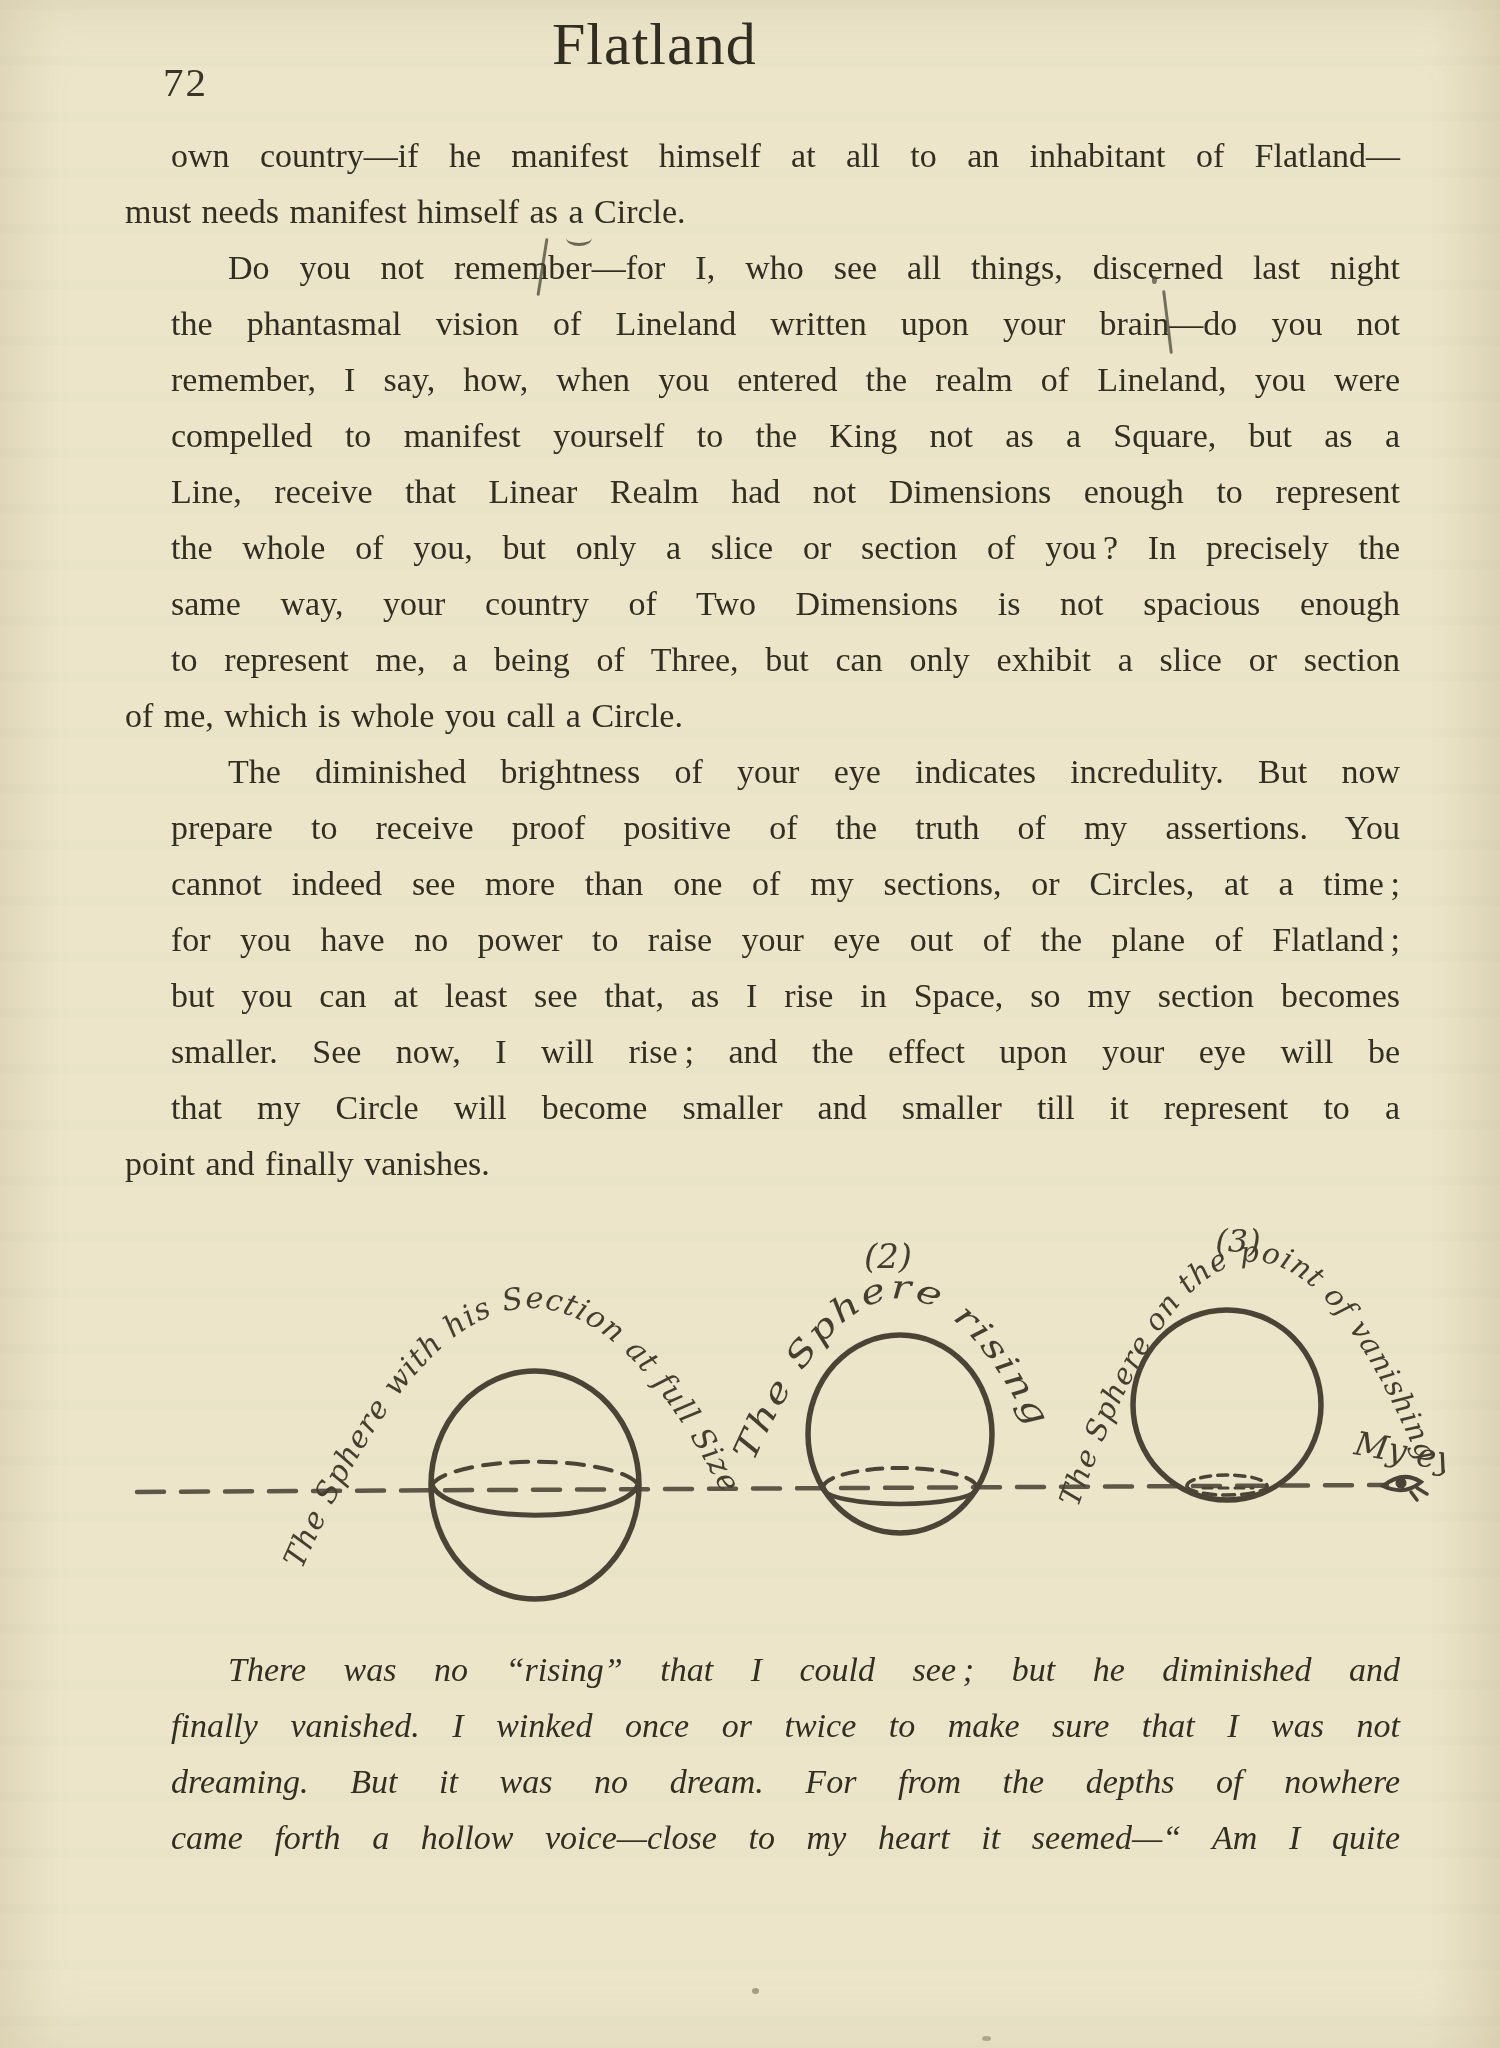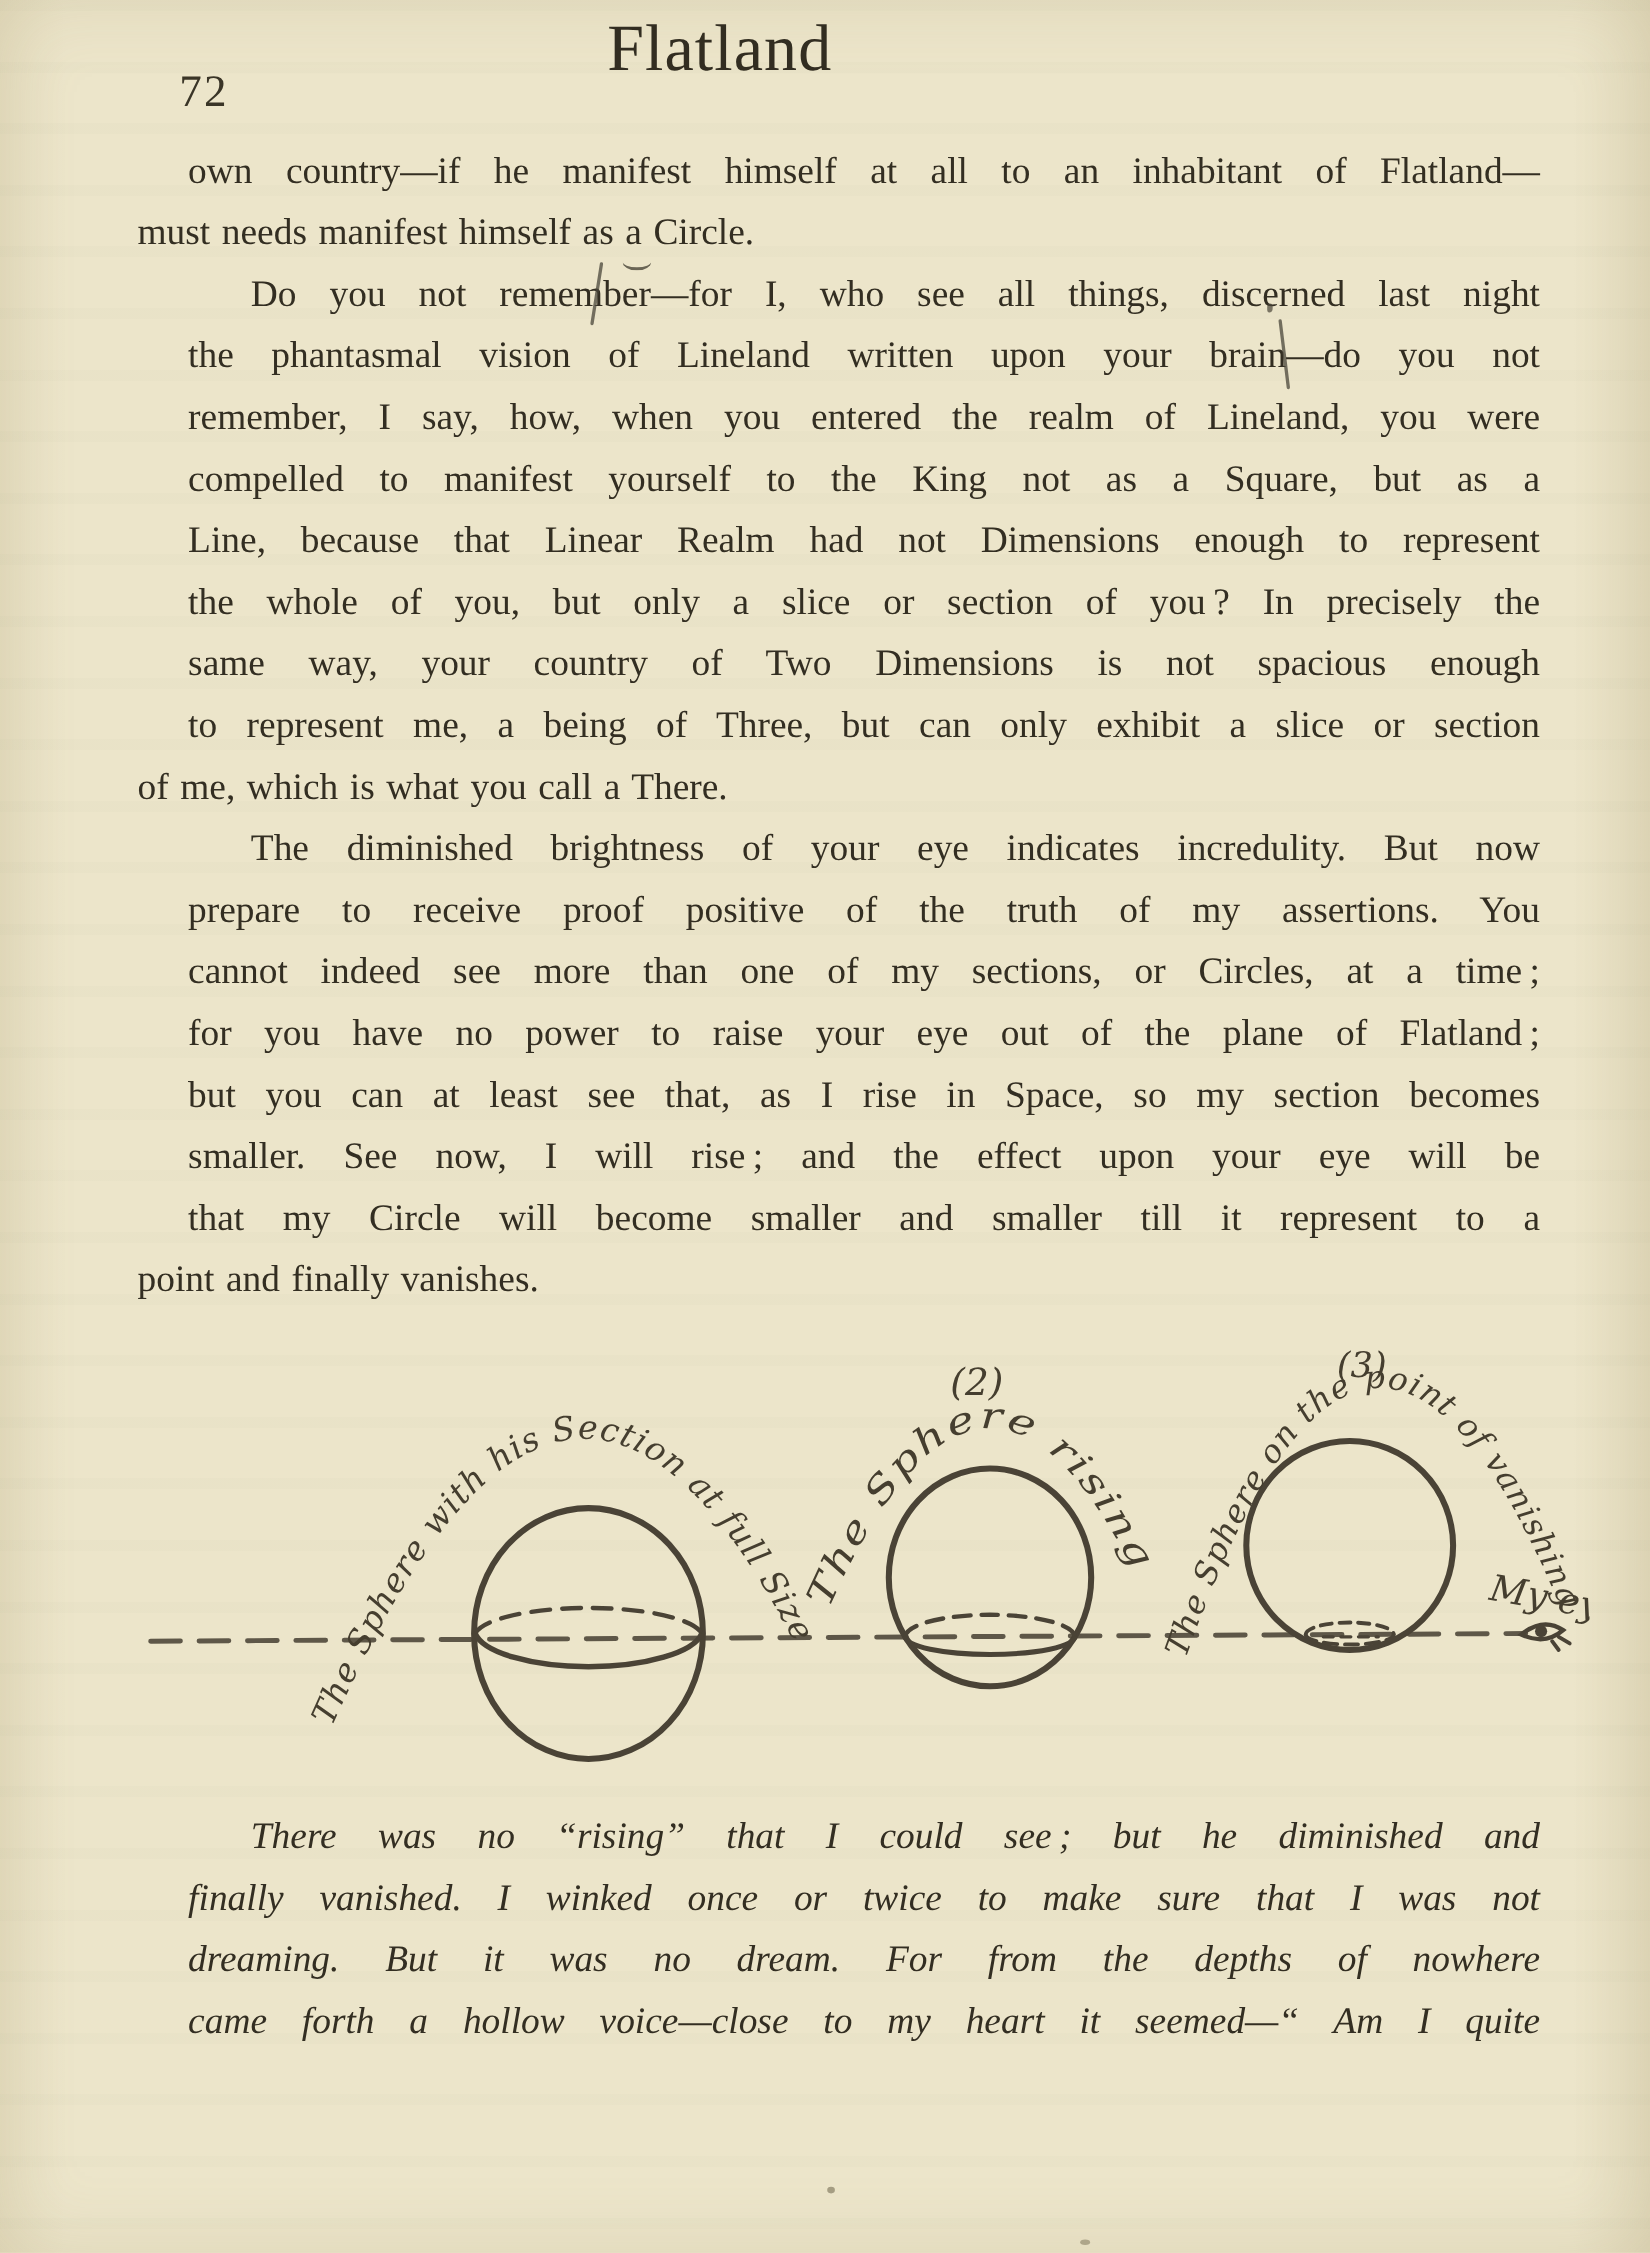--- a/index.html
+++ b/index.html
@@ -57,25 +57,25 @@
   <div class="pageno">72</div>
   <div class="title">Flatland</div>
 
   <div class="textblock">
     <div class="line just">own country—if he manifest himself at all to an inhabitant of Flatland—</div>
     <div class="line">must needs manifest himself as a Circle.</div>
     <div class="line just indent">Do you not remember—for I, who see all things, discerned last night</div>
     <div class="line just">the phantasmal vision of Lineland written upon your brain—do you not</div>
     <div class="line just">remember, I say, how, when you entered the realm of Lineland, you were</div>
     <div class="line just">compelled to manifest yourself to the King not as a Square, but as a</div>
-    <div class="line just">Line, because that Linear Realm had not Dimensions enough to represent</div>
+    <div class="line just">Line, receive that Linear Realm had not Dimensions enough to represent</div>
     <div class="line just">the whole of you, but only a slice or section of you ?  In precisely the</div>
     <div class="line just">same way, your country of Two Dimensions is not spacious enough</div>
     <div class="line just">to represent me, a being of Three, but can only exhibit a slice or section</div>
-    <div class="line">of me, which is what you call a There.</div>
+    <div class="line">of me, which is whole you call a Circle.</div>
     <div class="line just indent">The diminished brightness of your eye indicates incredulity.  But now</div>
     <div class="line just">prepare to receive proof positive of the truth of my assertions.  You</div>
     <div class="line just">cannot indeed see more than one of my sections, or Circles, at a time ;</div>
     <div class="line just">for you have no power to raise your eye out of the plane of Flatland ;</div>
     <div class="line just">but you can at least see that, as I rise in Space, so my section becomes</div>
     <div class="line just">smaller.  See now, I will rise ; and the effect upon your eye will be</div>
     <div class="line just">that my Circle will become smaller and smaller till it represent to a</div>
     <div class="line">point and finally vanishes.</div>
   </div>
 

